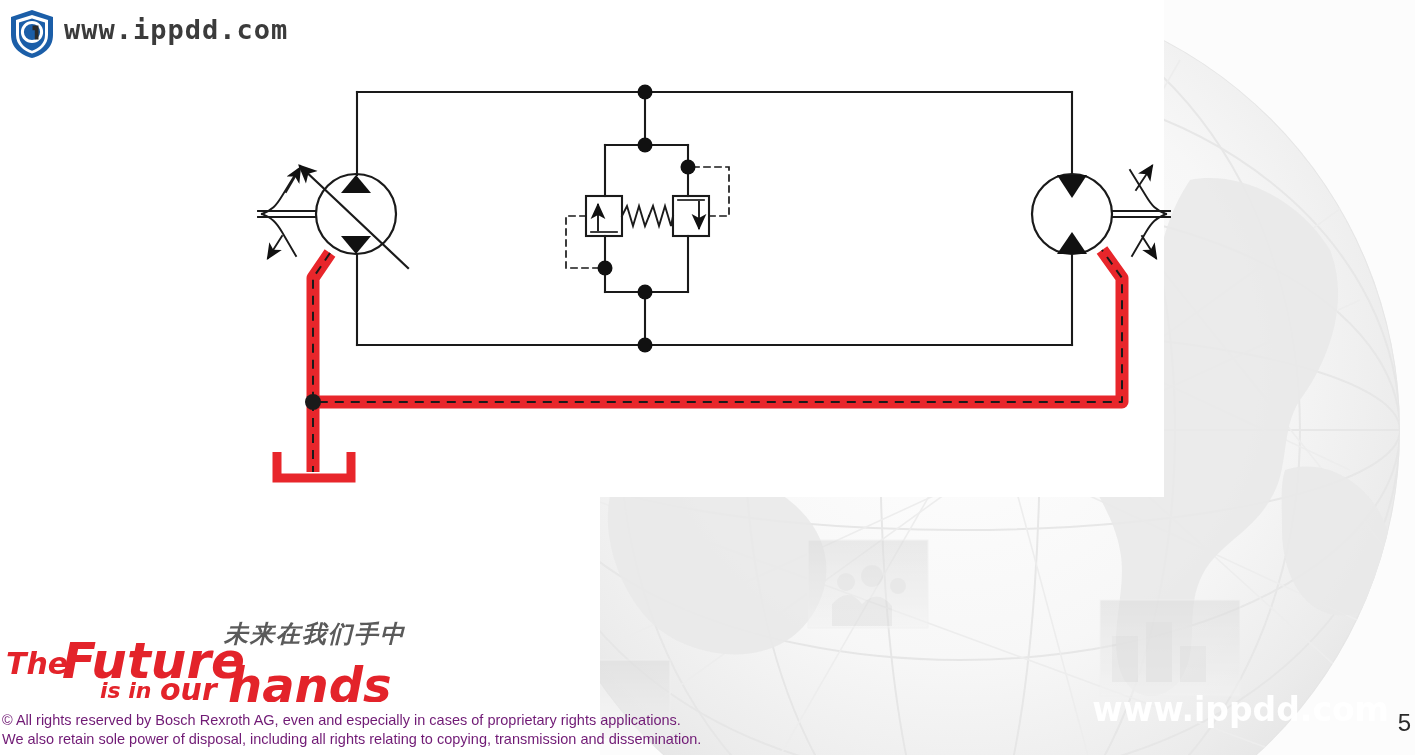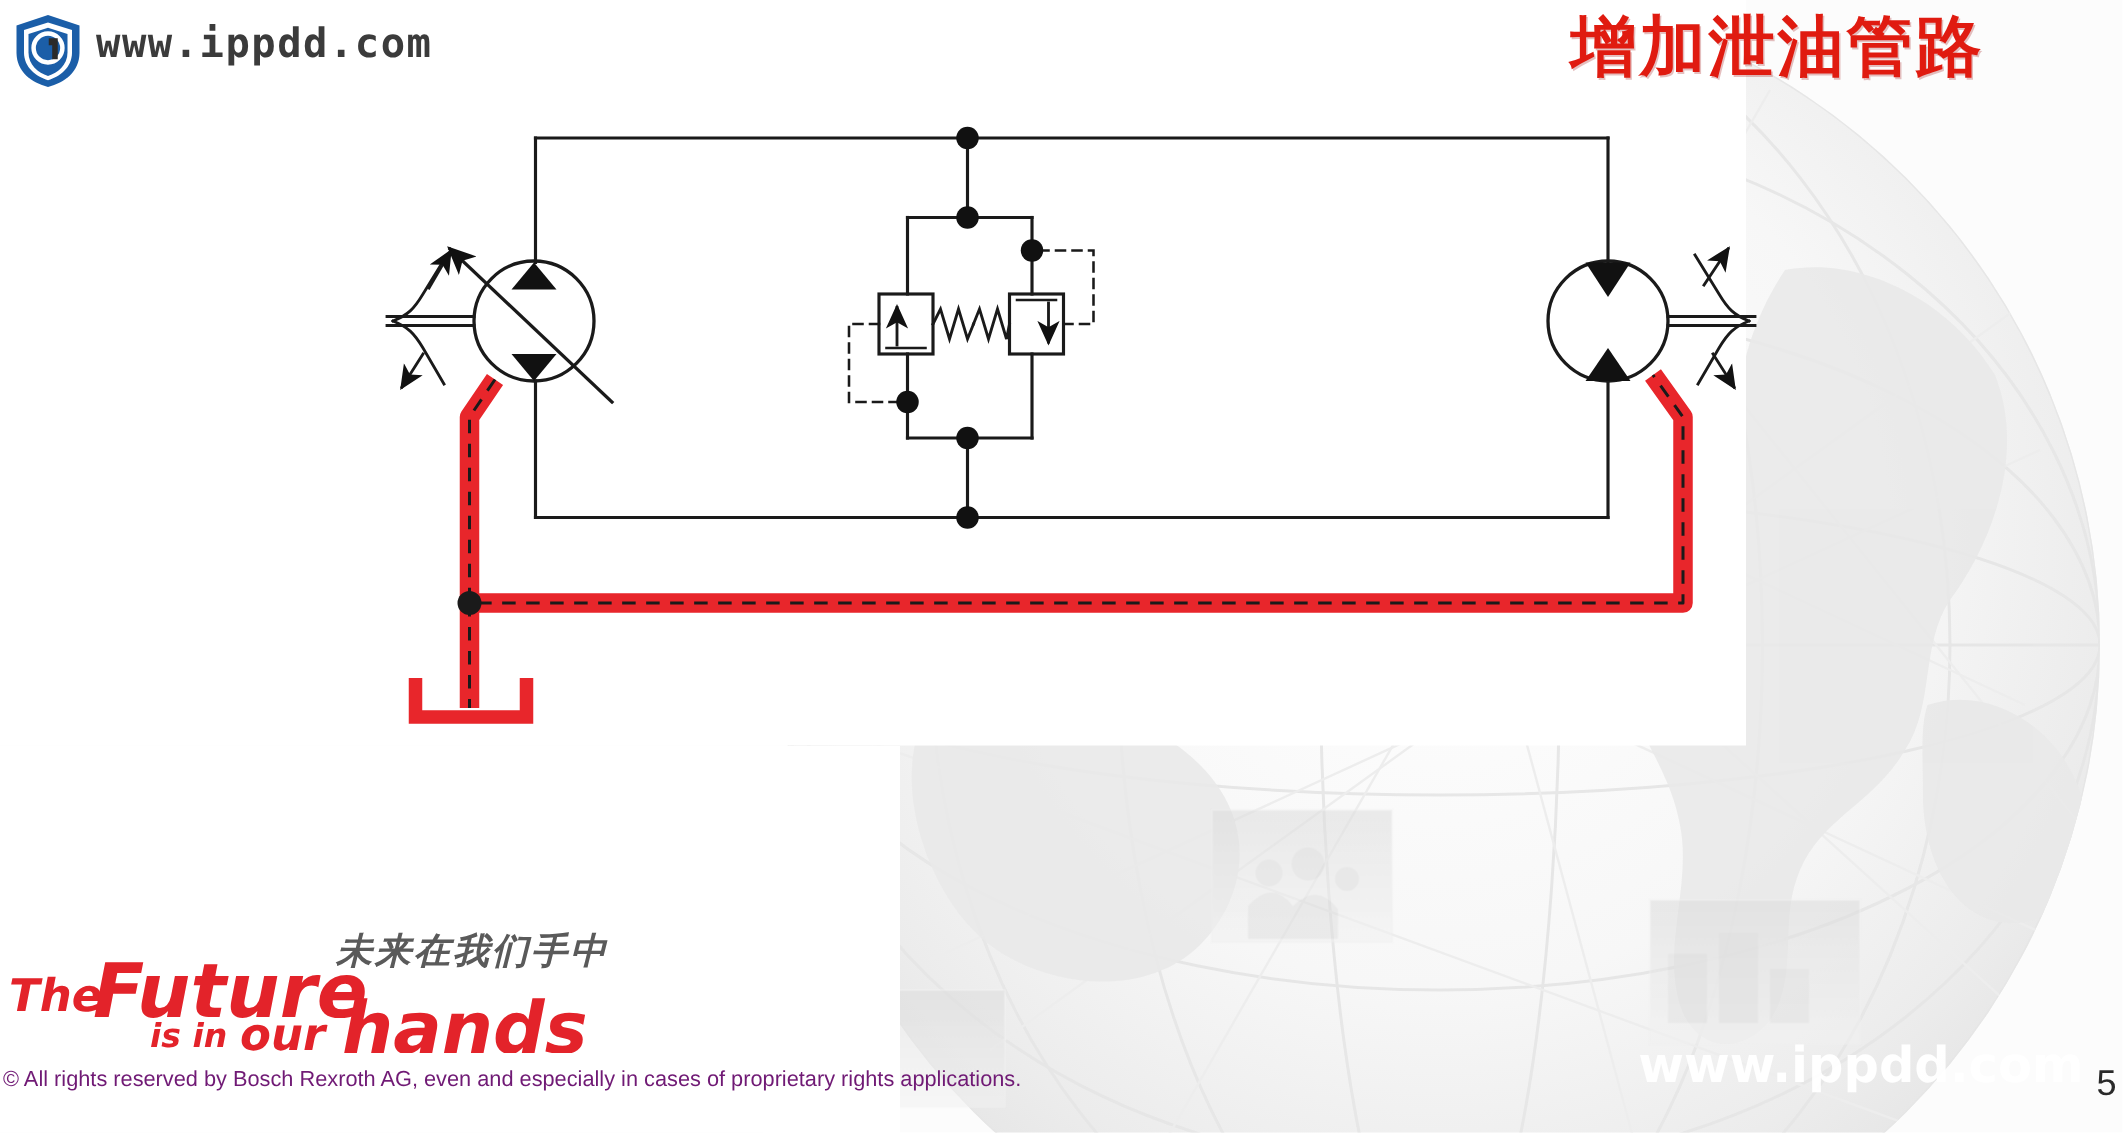--- a/index.html
+++ b/index.html
@@ -154,21 +154,20 @@
   <div class="hdr">
     <svg class="logo-mark" viewBox="0 0 48 52">
       <path d="M24,2 L45,9 L45,27 C45,40 35,47 24,50 C13,47 3,40 3,27 L3,9 Z" fill="#1b5ea8"></path>
       <path d="M24,7 L40,12 L40,27 C40,37 32,43 24,45.5 C16,43 8,37 8,27 L8,12 Z" fill="#ffffff"></path>
       <path d="M24,10.5 L37,14.6 L37,27 C37,35.4 30.6,40.5 24,42.7
                C17.4,40.5 11,35.4 11,27 L11,14.6 Z" fill="#1b5ea8"></path>
       <circle cx="24" cy="24" r="9.6" fill="none" stroke="#ffffff" stroke-width="3"></circle>
       <path d="M24.5,17.5 L30.5,17.5 L30.5,31.5 L26.8,31.5 L26.8,22.2 L24.5,22.2 Z" fill="#2a2a2a"></path>
     </svg>
     <div class="site-url">www.ippdd.com</div>
-    <div class="slide-title">增加泄油管路</div>
   </div>
 
   <svg class="schematic" viewBox="0 0 1415 540">
     <defs>
       <marker id="ar" markerWidth="9" markerHeight="9" refX="7.4" refY="4.5" orient="auto" markerUnits="strokeWidth">
         <path d="M0,0.6 L8.6,4.5 L0,8.4 L2.2,4.5 Z" fill="#111"></path>
       </marker>
     </defs>
 
     <g stroke="#1a1a1a" fill="none" stroke-width="2.1" stroke-linecap="square">
@@ -294,17 +293,18 @@
       <text x="100" y="86" font-size="22" fill="#e3232a">is in</text>
       <text x="160" y="88" font-size="30" fill="#e3232a">our</text>
       <text x="228" y="90" font-size="48" fill="#e3232a">hands</text>
     </g>
   </svg>
 
   <div class="watermark">www.ippdd.com</div>
 
   <div class="copy">
     <div>© All rights reserved by Bosch Rexroth AG, even and especially in cases of proprietary rights applications.</div>
+    <div>We also retain sole power of disposal, including all rights relating to copying, transmission and dissemination.</div>
   </div>
 
   <div class="page-no">5</div>
 
 </div>
 
 </body></html>

